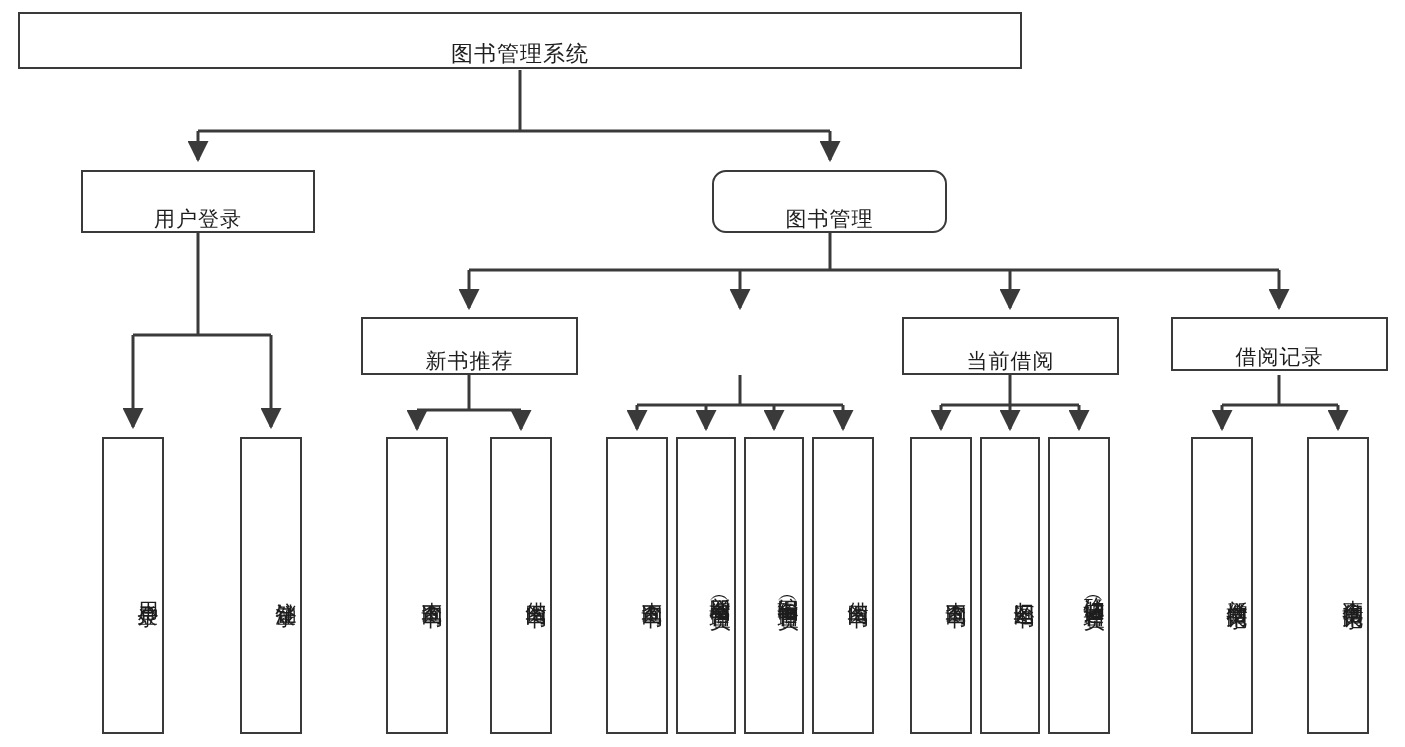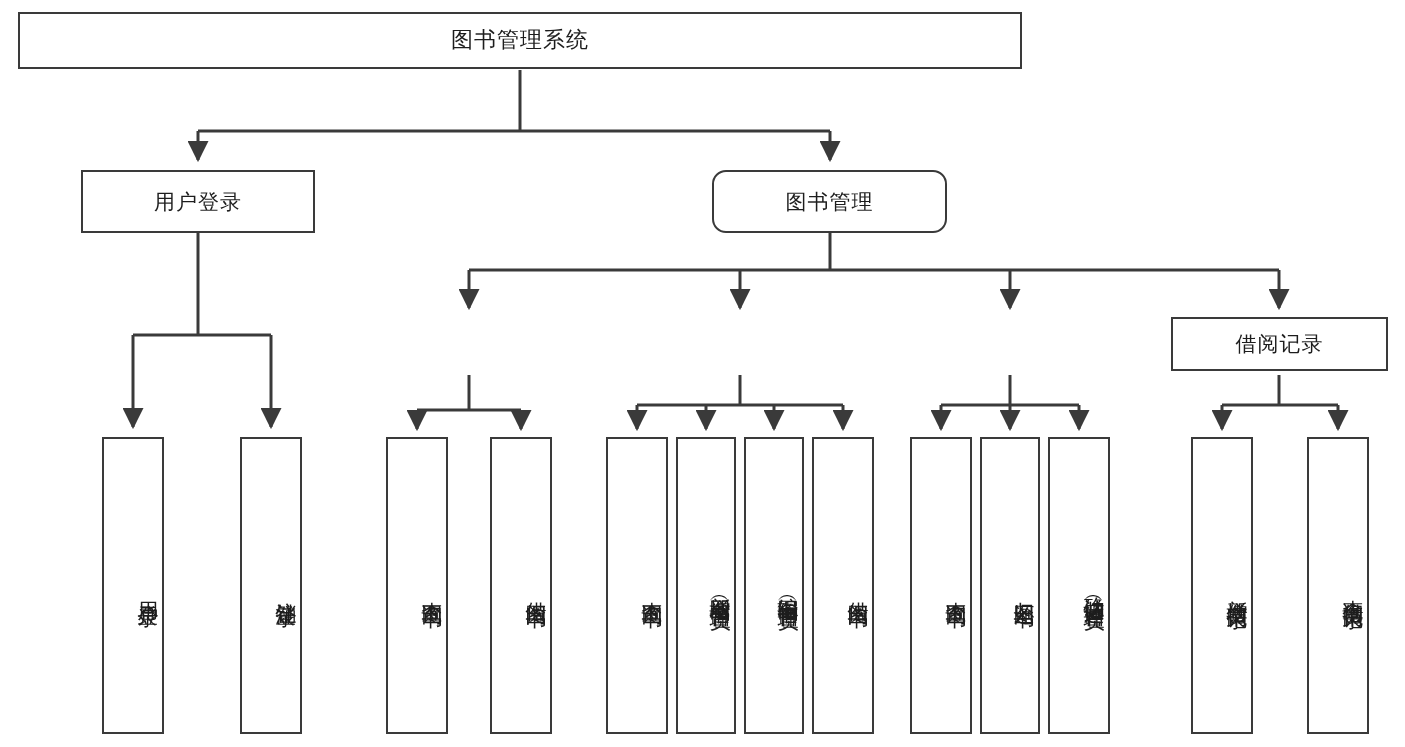--- a/index.html
+++ b/index.html
@@ -21,21 +21,21 @@
     width:1405px;
     height:747px;
     pointer-events:none;
   }
   .node{
     position:absolute;
     box-sizing:border-box;
     border:2px solid #3a3a3a;
     background:#ffffff;
     display:flex;
-    align-items:center;
+    align-items:flex-end;
     justify-content:center;
     text-align:center;
     color:#1d1d1d;
   }
   .node.horiz{
     font-size:21px;
     line-height:1.2;
     letter-spacing:1px;
   }
   .node.vert{
@@ -124,20 +124,26 @@
     <span>图书管理系统</span>
   </div>
 
   <div class="node horiz" style="left:81px;top:170px;width:234px;height:63px;">
     <span>用户登录</span>
   </div>
   <div class="node horiz" style="left:712px;top:170px;width:235px;height:63px;border-radius:14px;">
     <span>图书管理</span>
   </div>
 
+  <div class="node horiz" style="left:361px;top:317px;width:217px;height:58px;">
+    <span>新书推荐</span>
+  </div>
+  <div class="node horiz" style="left:902px;top:317px;width:217px;height:58px;">
+    <span>当前借阅</span>
+  </div>
   <div class="node horiz" style="left:1171px;top:317px;width:217px;height:54px;">
     <span>借阅记录</span>
   </div>
 
   <div class="node vert" style="left:102px;top:437px;width:62px;height:297px;">
     <span>用户登录</span>
   </div>
   <div class="node vert" style="left:240px;top:437px;width:62px;height:297px;">
     <span>注销登录</span>
   </div>

